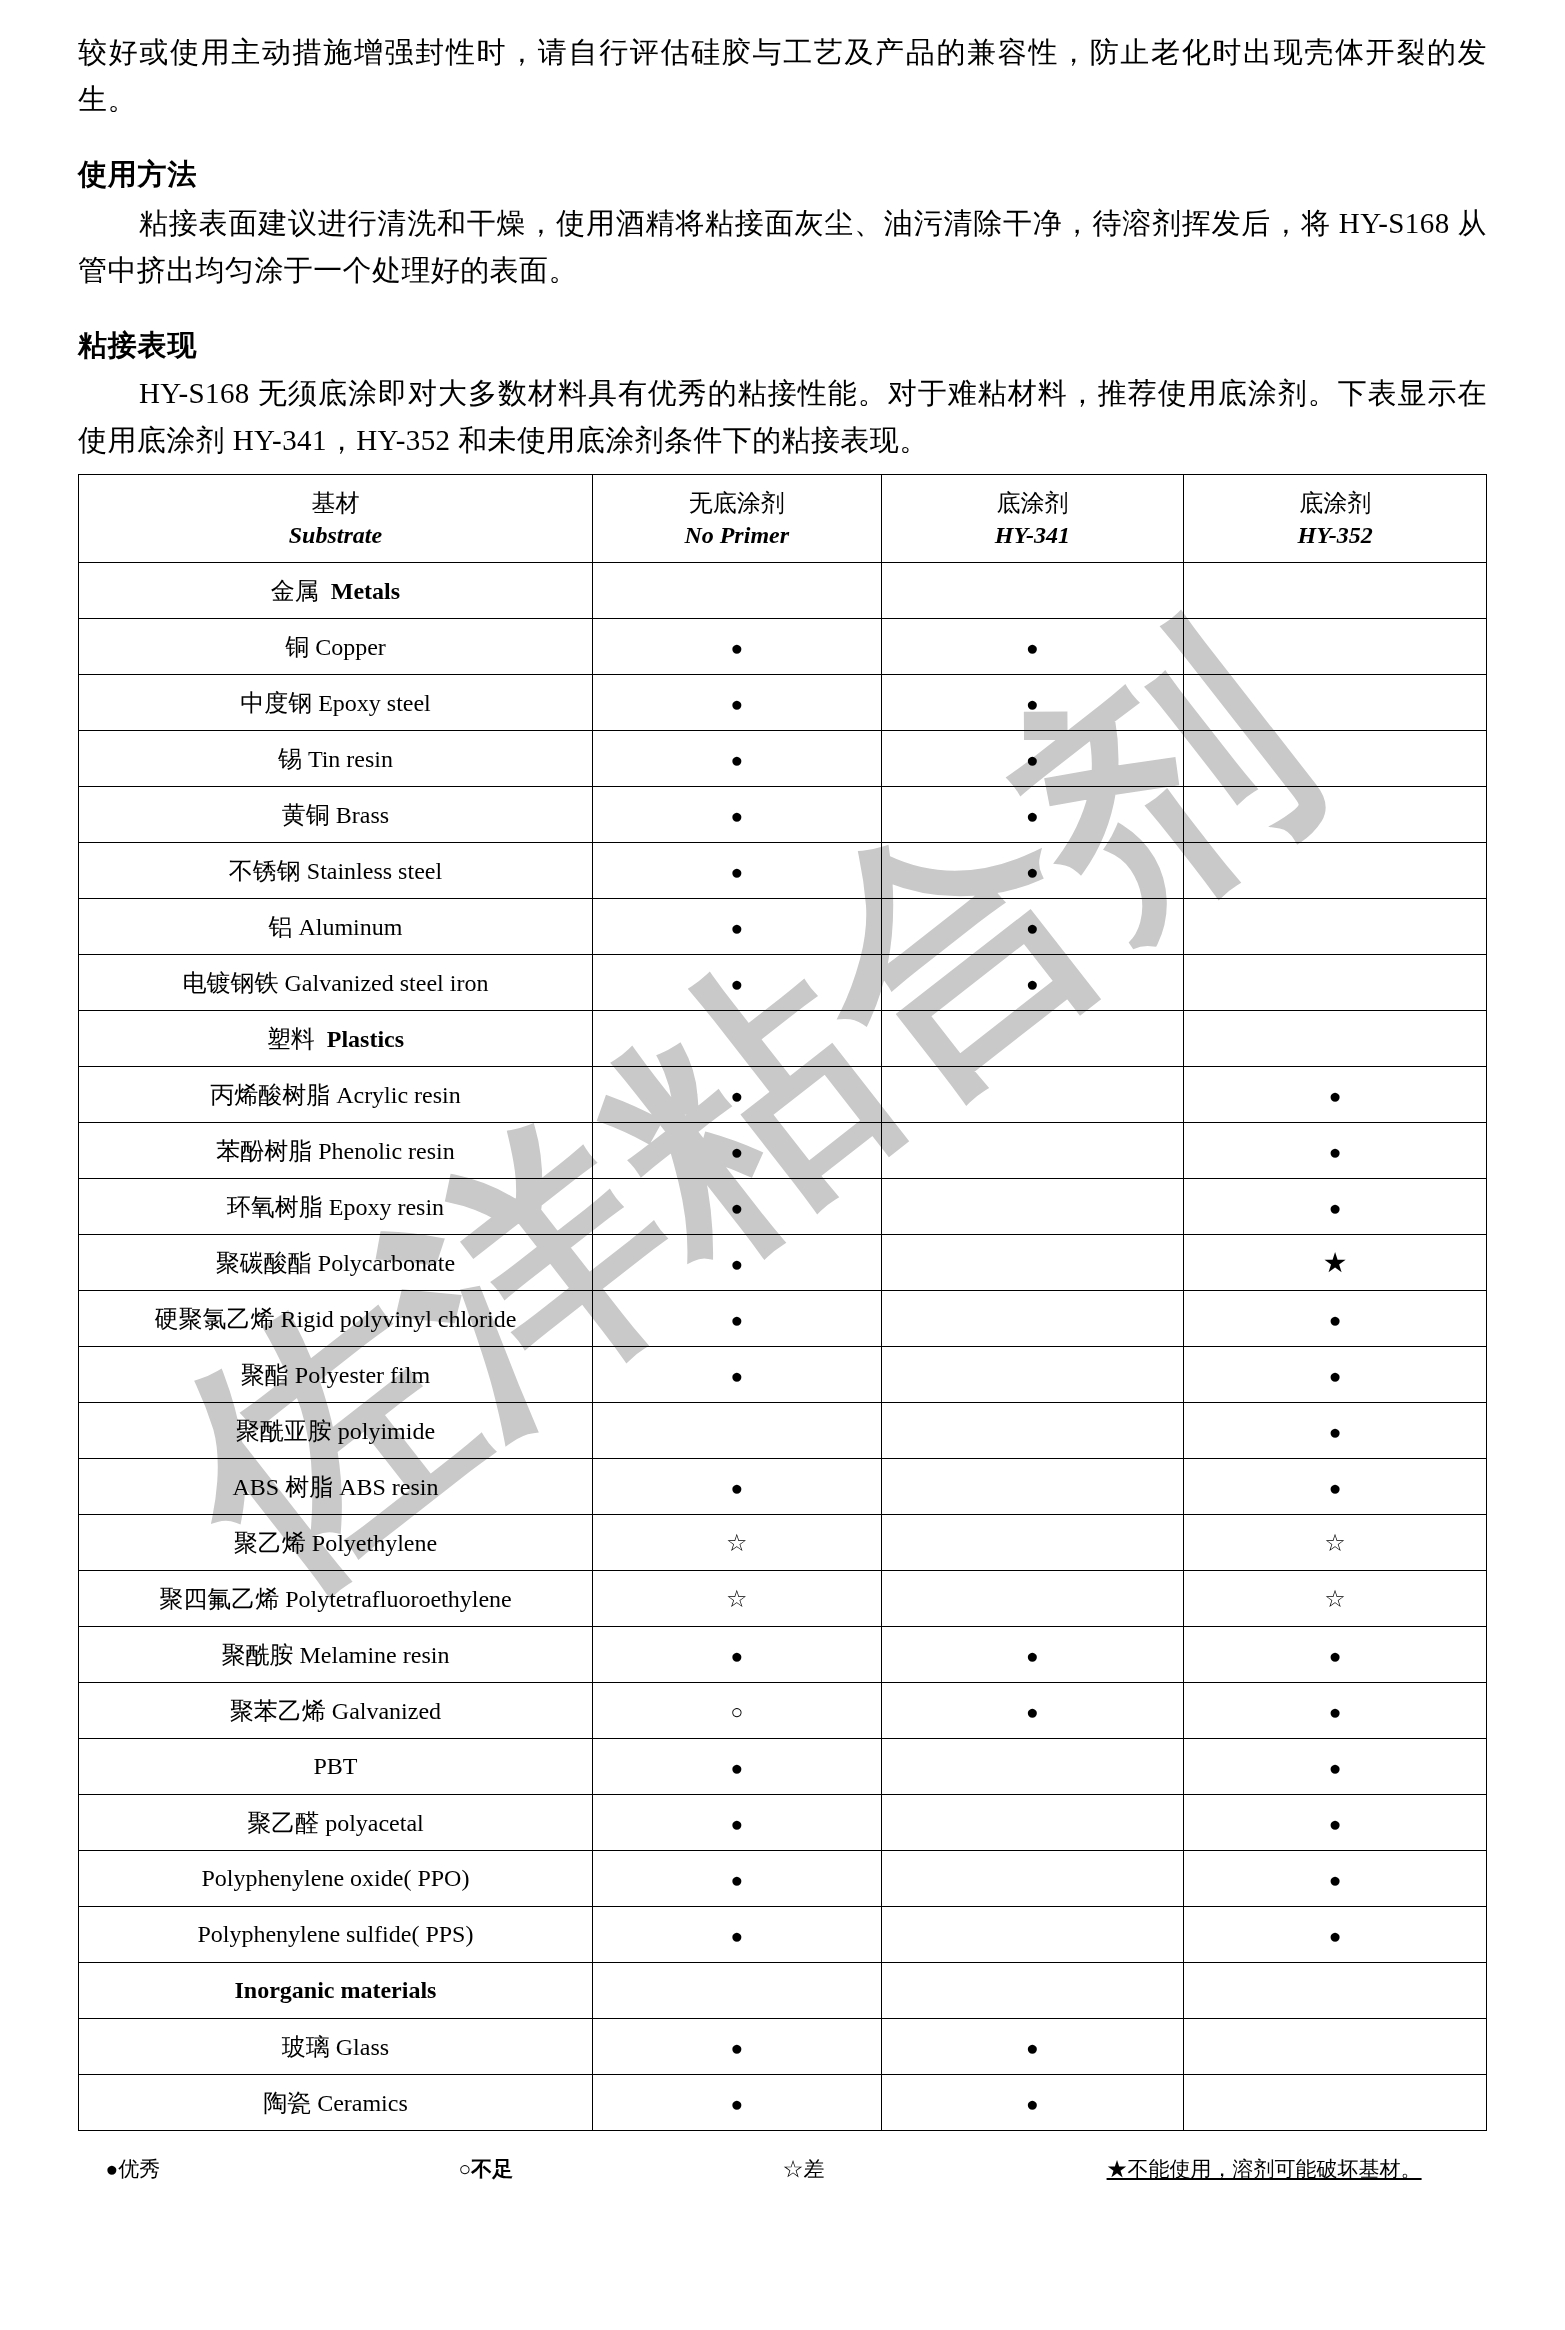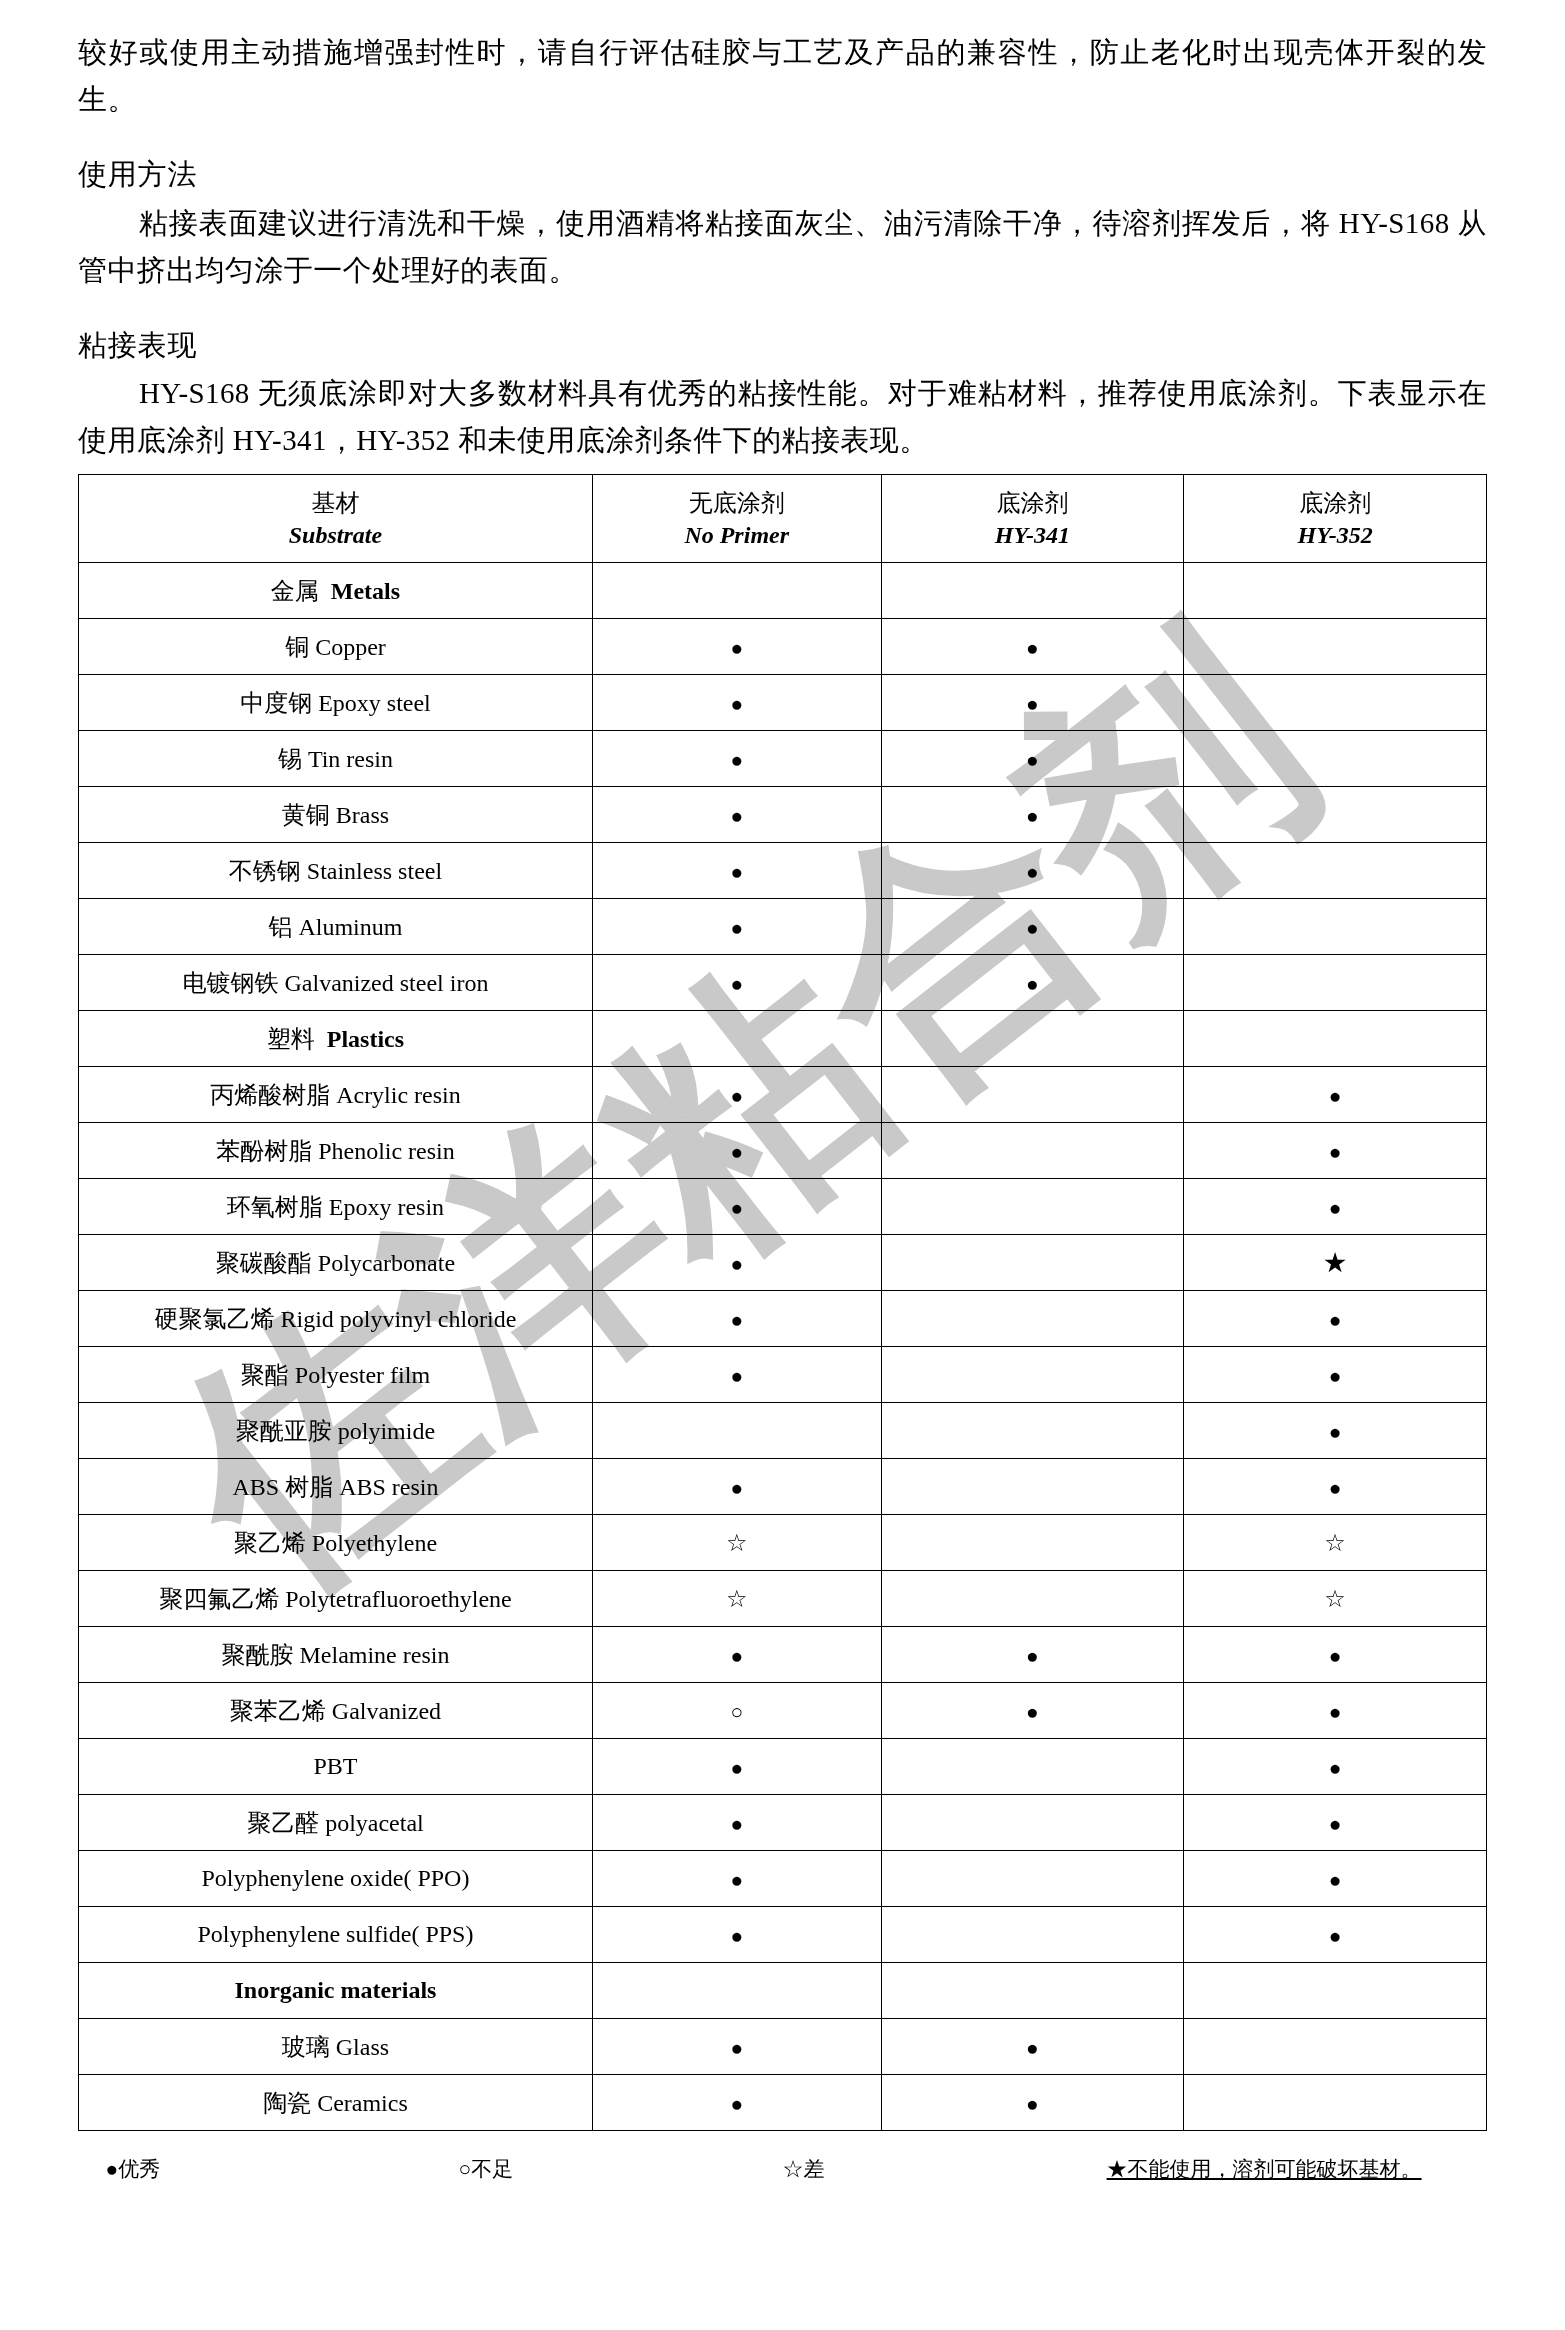--- a/index.html
+++ b/index.html
@@ -44,21 +44,21 @@
     font-size: 29px;
     line-height: 1.62;
     text-align: justify;
     letter-spacing: 0.4px;
   }
   p.indent {
     text-indent: 61px;
   }
   h2.section {
     font-size: 29px;
-    font-weight: normal;
+    font-weight: bold;
     margin: 32px 0 4.8px 0;
     letter-spacing: 0.8px;
   }
   table.bond {
     border-collapse: collapse;
     width: 100%;
     margin-top: 10px;
     table-layout: fixed;
     position: relative;
     z-index: 10;
@@ -102,21 +102,21 @@
   .mk-star::before { content: "\2605"; font-size: 27.5px; }
   .legend {
     margin-top: 24px;
     display: flex;
     font-size: 21px;
     position: relative;
     z-index: 10;
     justify-content: flex-end;
   }
   .legend .l1 { width: 27%; padding-left: 27.5px; box-sizing: border-box;}
-  .legend .l2 { width: 23%; }
+  .legend .l2 { width: 23%; font-weight: bold; }
   .legend .l3 { width: 23%; }
   .legend .l4 { width: 27%; text-align: left; text-decoration: underline; }
 </style>
 </head>
 <body>
 
 <div class="page">
 
   <svg class="watermark" viewBox="0 0 1640 1560" xmlns="http://www.w3.org/2000/svg">
     <text class="wm-text" x="820" y="860" text-anchor="middle" transform="rotate(-38 820 780)">佐洋粘合剂</text>

